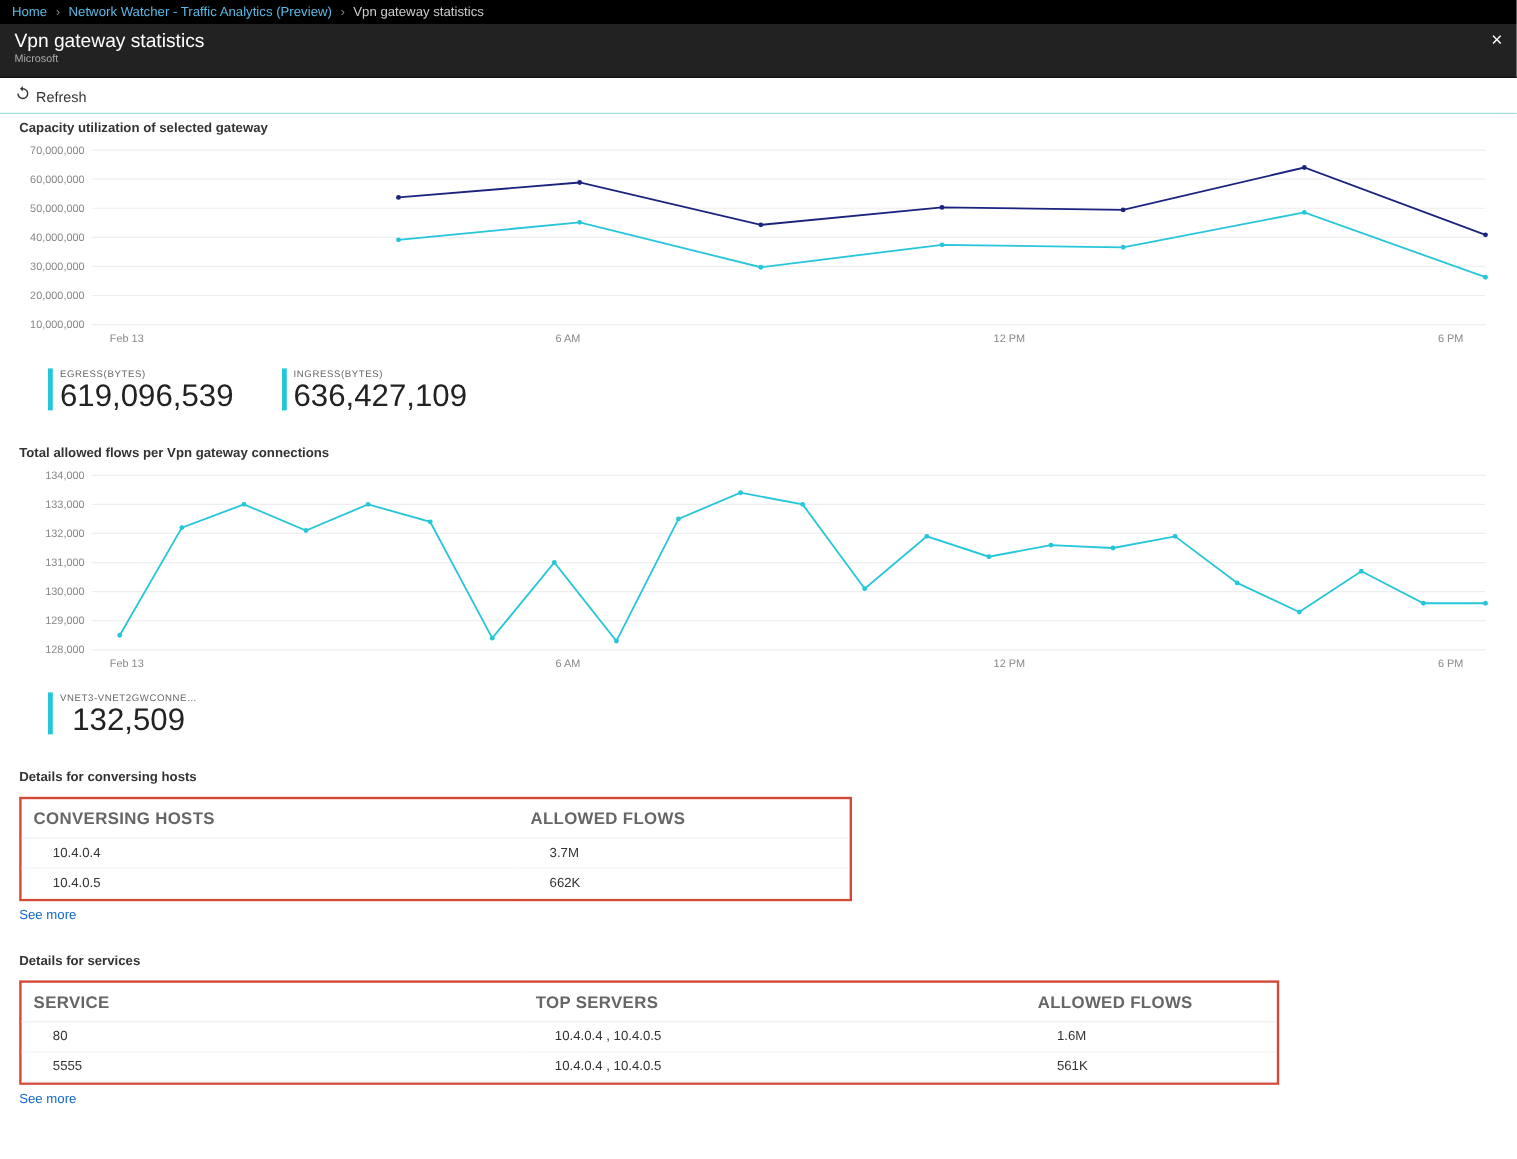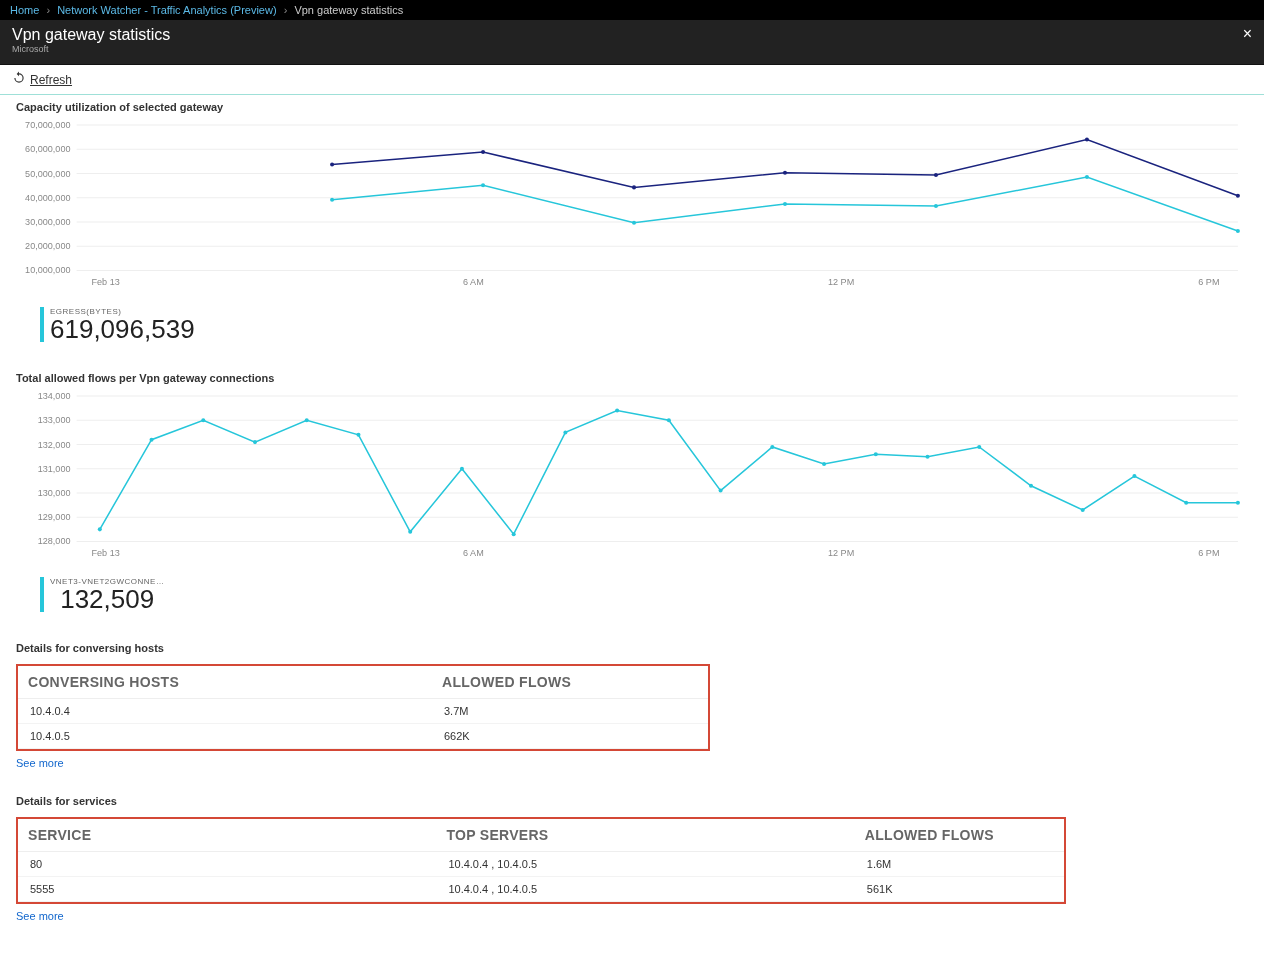--- a/index.html
+++ b/index.html
@@ -31,22 +31,22 @@
   .title-bar h1 { font-size: 16px; font-weight: 400; }
   .title-bar .subtitle { font-size: 9px; color: #aaa; }
   .close-x {
     color: #fff; font-size: 16px; cursor: pointer; line-height: 1;
   }
   .toolbar {
     padding: 6px 12px;
     border-bottom: 1px solid #9fe0d8;
   }
   .refresh-btn {
-    display: inline-flex; align-items: center; gap: 4px;
-    font-size: 12px; cursor: pointer; color: #333; text-decoration: underline;
+    display: inline-flex; align-items: flex-end; gap: 4px;
+    font-size: 12px; cursor: pointer; color: #333;
   }
   .refresh-btn svg { width: 14px; height: 14px; }
   .section {
     padding: 0 16px 12px 16px;
   }
   .section-title {
     font-size: 11px; font-weight: bold; padding: 6px 0;
   }
   .chart-wrap {
     position: relative;
@@ -81,21 +81,21 @@
   .table th {
     text-align: left;
     font-size: 14px;
     color: #666;
     font-weight: 600;
     padding: 8px 10px;
     border-bottom: 1px solid #eee;
     letter-spacing: 0.3px;
   }
   .table td {
-    padding: 6px 12px;
+    padding: 6px 26px;
     border-bottom: 1px solid #f3f3f3;
     color: #333;
   }
   .see-more {
     color: #1166cc; font-size: 11px; padding: 4px 16px 20px 16px; cursor: pointer;
   }
 </style>
 </head>
 <body>
 
@@ -164,20 +164,24 @@
         <circle class="dot-cyan" cx="911" cy="86.22857142857143" r="2"></circle>
         <circle class="dot-cyan" cx="1060.5" cy="57.428571428571416" r="2"></circle>
         <circle class="dot-cyan" cx="1210" cy="110.91428571428571" r="2"></circle>
       </svg>
   </div>
 </div>
 <div class="metrics-row">
   <div class="metric">
     <div class="m-label">EGRESS(BYTES)</div>
     <div class="m-value">619,096,539</div>
+  </div>
+  <div class="metric">
+    <div class="m-label">INGRESS(BYTES)</div>
+    <div class="m-value">636,427,109</div>
   </div>
 </div>
 
 <div class="section">
   <div class="section-title">Total allowed flows per Vpn gateway connections</div>
   <div class="chart-wrap">
     <svg class="chart-svg" id="chart2" viewBox="0 0 1220 170" preserveAspectRatio="none">
         <line class="grid-line" x1="60" x2="1210" y1="150" y2="150"></line>
         <text class="y-label" x="54" y="153" text-anchor="end">128,000</text>
         <line class="grid-line" x1="60" x2="1210" y1="126" y2="126"></line>

